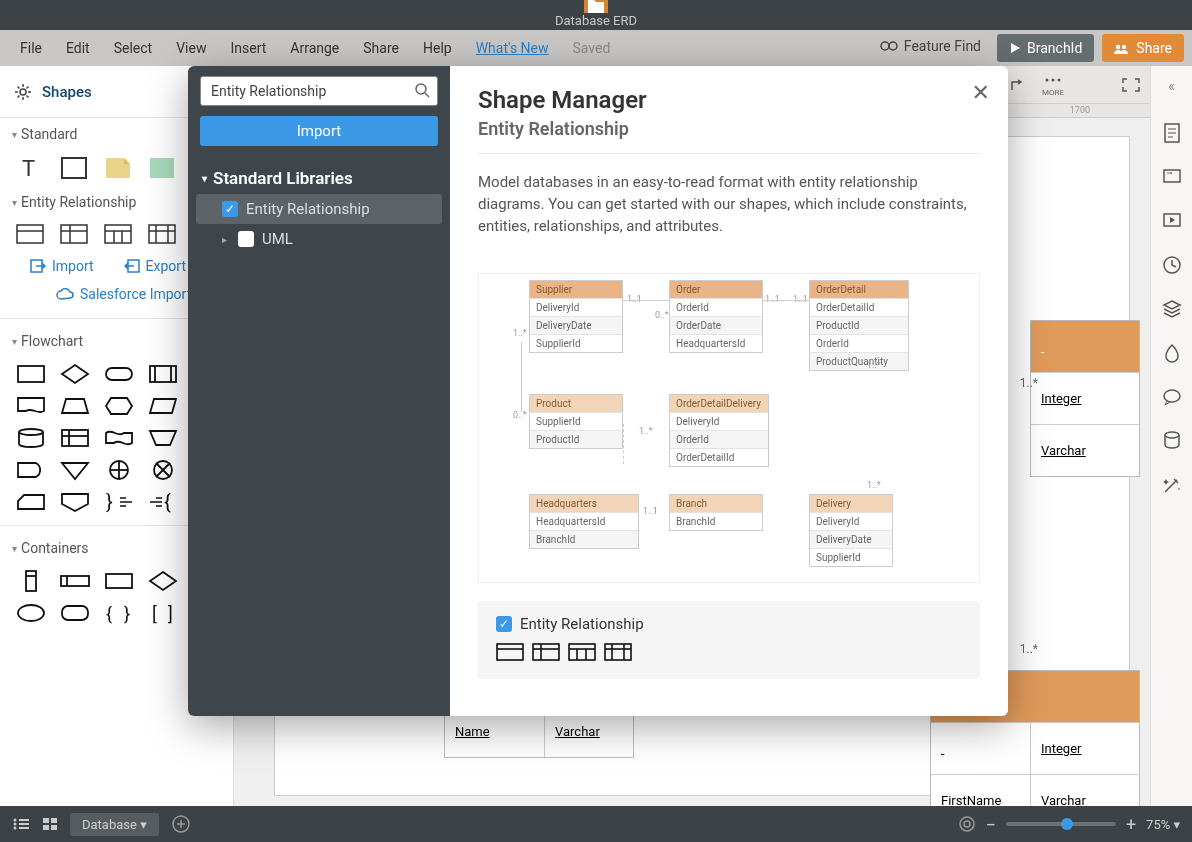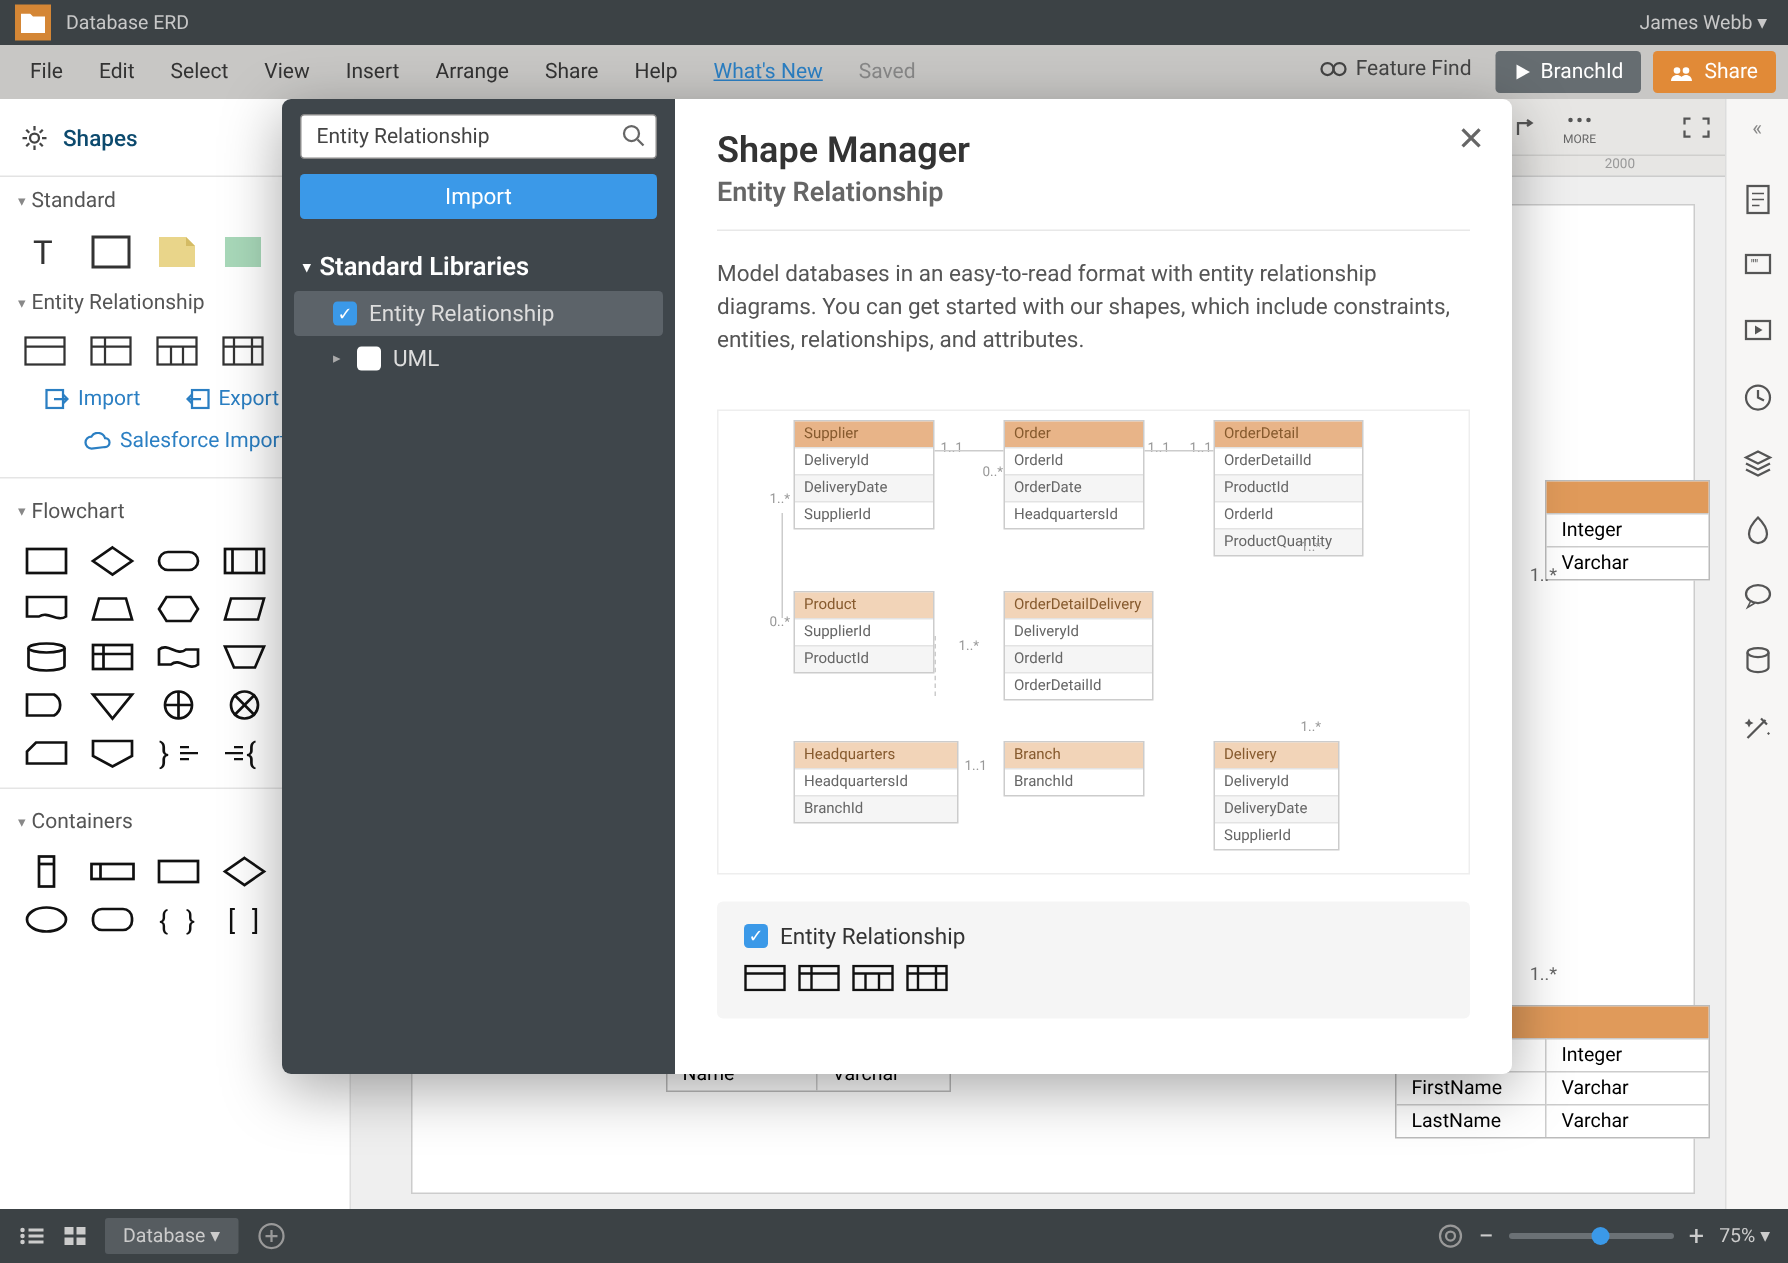--- a/index.html
+++ b/index.html
@@ -1,19 +1,19 @@
 <!DOCTYPE html>
 <html><head>
 <meta charset="utf-8">
 <style>
 * { box-sizing: border-box; margin: 0; padding: 0; font-family: -apple-system, BlinkMacSystemFont, "Segoe UI", Roboto, Helvetica, Arial, sans-serif; }
 body { width: 1192px; height: 842px; overflow: hidden; background: #f0f0f0; position: relative; }
 
 
-.titlebar { height: 30px; background: #3c4245; display: flex; align-items: center; color: #c8c8c8; font-size: 13px; }
+.titlebar { height: 30px; background: #3c4245; display: flex; align-items: center; color: #c8c8c8; font-size: 13px; flex-direction: column; }
 .titlebar .folder-ico { width: 24px; height: 24px; background: #d48635; margin: 0 10px; display: flex; align-items: center; justify-content: center; }
 .titlebar .right { margin-left: auto; padding-right: 14px; }
 
 
 .menubar { height: 36px; background: #c8c7c5; display: flex; align-items: center; padding: 0 8px; font-size: 14px; color: #333; }
 .menubar .mi { padding: 6px 12px; cursor: pointer; }
 .menubar .mi.link { color: #2b7fc3; text-decoration: underline; }
 .menubar .mi.muted { color: #888; }
 .menubar .right-group { margin-left: auto; display: flex; align-items: flex-start; gap: 8px; }
 .feature-find { display: flex; align-items: center; gap: 6px; color: #444; font-size: 14px; padding: 4px 8px; }
@@ -40,21 +40,21 @@
 
 
 .canvas-area { position: absolute; top: 66px; left: 234px; right: 42px; bottom: 36px; background: #efefef; }
 .ruler-h { position: absolute; top: 38px; left: 18px; right: 0; height: 14px; background: #e7e6e4; border-bottom: 1px solid #ccc; font-size: 9px; color: #888; }
 .ruler-tick { position: absolute; top: 1px; font-size: 9px; color: #999; }
 .canvas-page { position: absolute; top: 70px; left: 40px; right: 20px; bottom: 10px; background: #fff; border: 1px solid #ccc; }
 
 
 .er-table { position: absolute; border: 1px solid #bbb; background: #fff; font-size: 13px; }
 .er-table .er-row { display: flex; }
-.er-table .er-row div { padding: 3px 10px; border-right: 1px solid #ccc; border-top: 1px solid #ccc; }
+.er-table .er-row div { padding: 18px 10px; border-right: 1px solid #ccc; border-top: 1px solid #ccc; text-decoration: underline; }
 .er-table .er-row div:last-child { border-right: none; }
 .er-table .hdr { background: #e09a5a; color: #fff; font-weight: 500; }
 .er-card { font-size: 12px; color: #666; position: absolute; }
 
 
 .right-rail { position: absolute; top: 66px; right: 0; width: 42px; bottom: 36px; background: #f7f6f5; border-left: 1px solid #ddd; display: flex; flex-direction: column; align-items: center; padding-top: 12px; gap: 22px; color: #555;}
 .right-rail .ri { width: 22px; height: 22px; display:flex; align-items:center; justify-content:center; cursor:pointer; }
 .right-rail .chev { font-size: 14px; color: #888; margin-bottom: 6px; }
 
 
@@ -448,21 +448,21 @@
         <span style="font-size:8px">MORE</span>
       </div>
     <div style="width:30px"></div>
     <div class="tbi">
         <svg viewBox="0 0 18 14">
           <path d="M1 5V1h4M17 5V1h-4M1 9v4h4M17 9v4h-4" fill="none" stroke="#555" stroke-width="1.5"></path>
         </svg>
       </div>
   </div>
   <div class="ruler-h">
-    <span class="ruler-tick" style="right:60px">2000</span>
+    <span class="ruler-tick" style="right:60px">1700</span>
   </div>
   <div class="canvas-page"></div>
 
   <div class="er-table" style="top:254px; right:10px; width:110px;">
     <div class="er-row hdr">
         <div style="flex:1;border-top:none">&nbsp;</div>
       </div>
     <div class="er-row">
         <div style="flex:1">Integer</div>
       </div>

